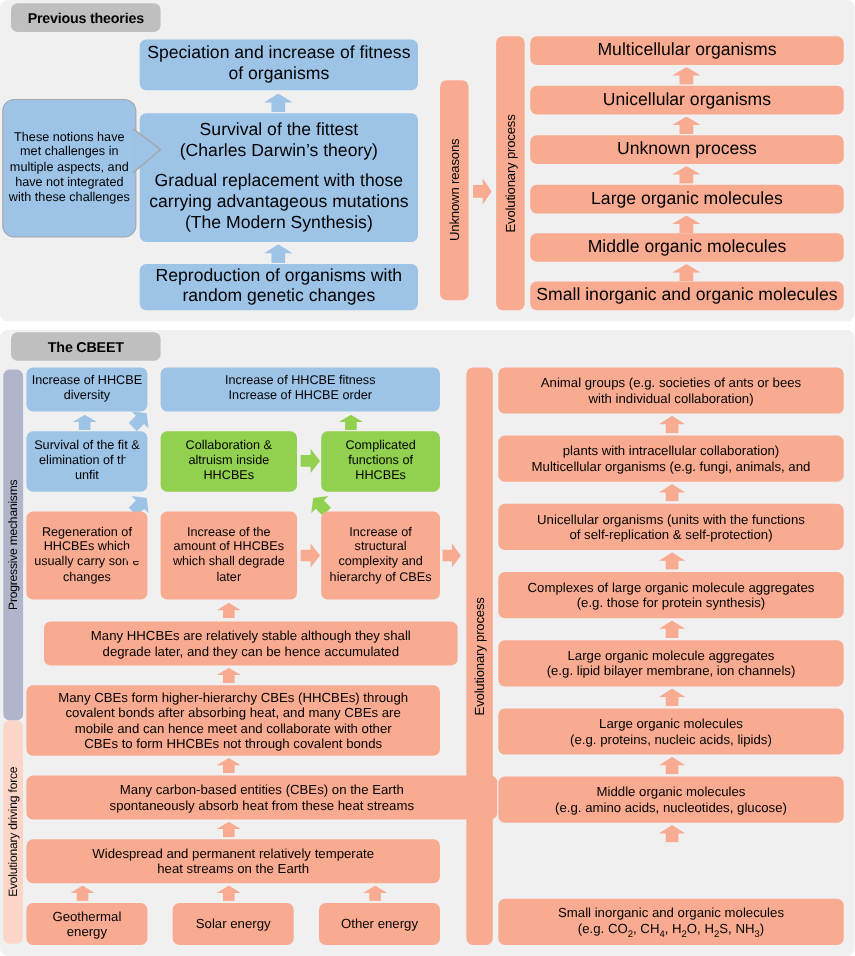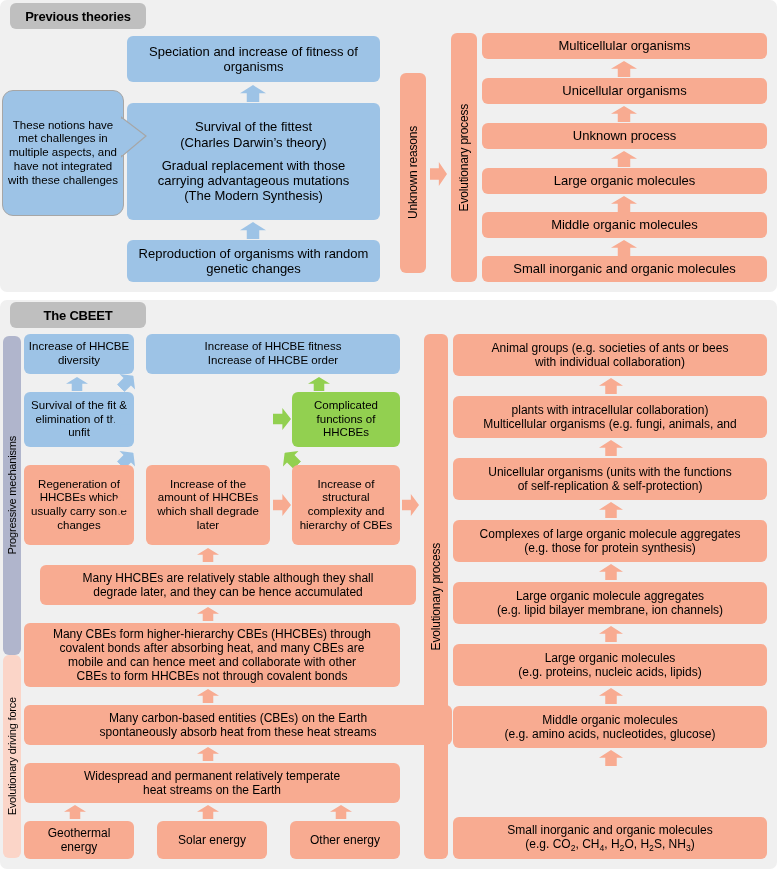--- a/index.html
+++ b/index.html
@@ -91,21 +91,21 @@
     color:#000;
     box-sizing:border-box;
     padding:3px 2px;
   }
   #callout-tail{
     position:absolute;
     left:121px;top:115px;width:26px;height:44px;
   }
   #callout-tail svg{display:block;}
 
-  .fs13{font-size:13px;}
+  .fs13{font-size:16px;}
   .fs12{font-size:12px;}
   .fs115{font-size:11.5px;}
   sub{font-size:0.72em;}
 </style>
 </head>
 <body>
 
 <div id="root">
 
   <div class="panel" id="panel-top"></div>
@@ -176,20 +176,21 @@
     <div class="fs115">Increase of HHCBE fitness</div>
     <div class="fs115">Increase of HHCBE order</div>
   </div>
 
   <div class="arrow arr-up a-blue" style="left:66px;top:377px;width:22px;height:14px;"></div>
   <div class="arrow arr-up a-blue rot45" style="left:116px;top:373px;width:22px;height:18px;"></div>
   <div class="arrow arr-up a-green" style="left:308px;top:377px;width:22px;height:14px;"></div>
 
   <div class="box blue fs115" style="left:24px;top:392px;width:110px;height:55px;">Survival of the fit &amp; elimination of the unfit</div>
   <div class="arrow arr-left a-blue" style="left:112px;top:408px;width:18px;height:22px;"></div>
+  <div class="box green fs115" style="left:146px;top:392px;width:124px;height:55px;">Collaboration &amp; altruism inside HHCBEs</div>
   <div class="arrow arr-right a-green" style="left:273px;top:408px;width:18px;height:22px;"></div>
   <div class="box green fs115" style="left:292px;top:392px;width:108px;height:55px;">Complicated functions of HHCBEs</div>
 
   <div class="arrow arr-up a-blue rot45" style="left:116px;top:450px;width:22px;height:18px;"></div>
   <div class="arrow arr-up a-green rotm45" style="left:280px;top:450px;width:22px;height:18px;"></div>
 
   <div class="box pink fs115" style="left:24px;top:465px;width:110px;height:80px;">Regeneration of HHCBEs which usually carry some changes</div>
   <div class="arrow arr-left a-pink" style="left:112px;top:494px;width:18px;height:22px;"></div>
   <div class="box pink fs115" style="left:146px;top:465px;width:124px;height:80px;">Increase of the amount of HHCBEs which shall degrade later</div>
   <div class="arrow arr-right a-pink" style="left:273px;top:494px;width:18px;height:22px;"></div>

